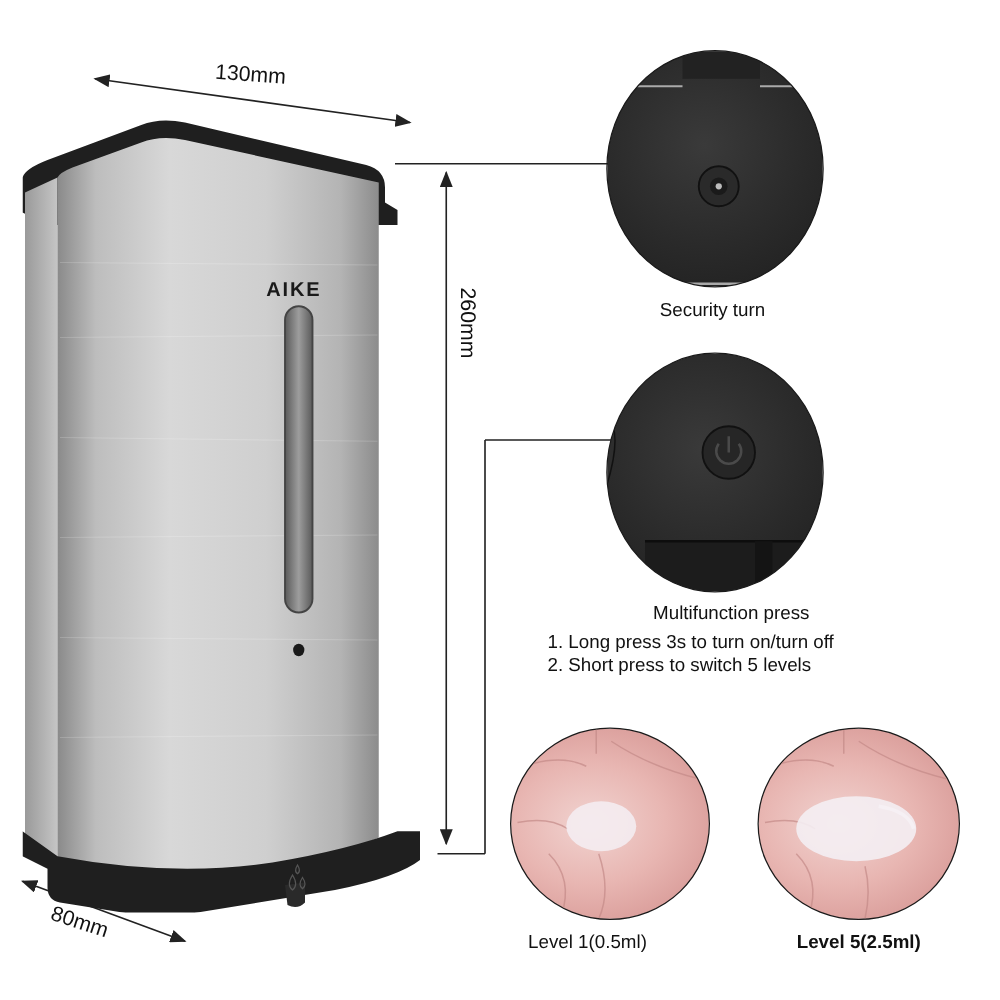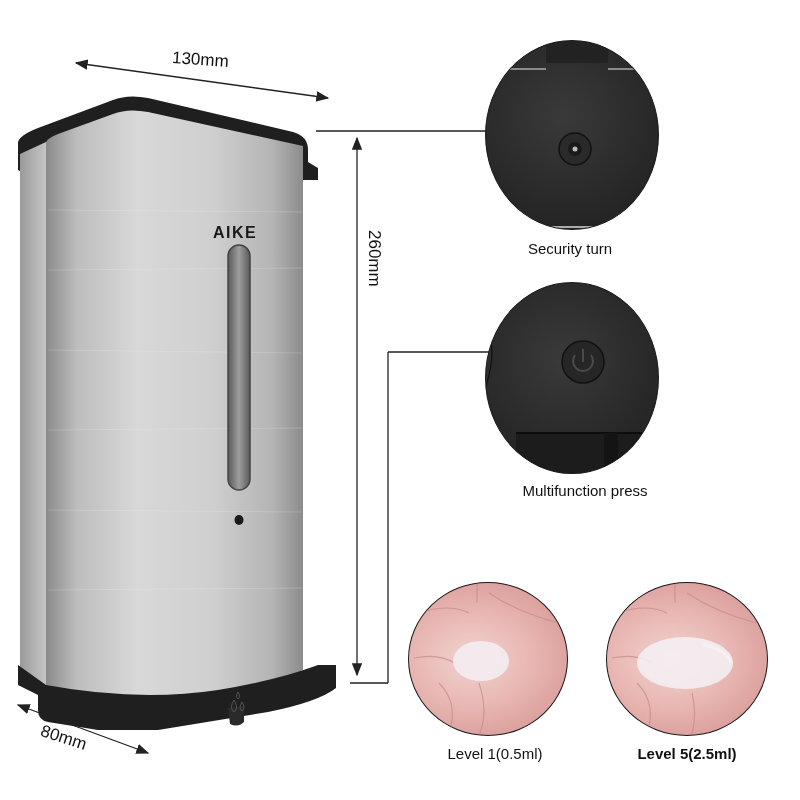--- a/index.html
+++ b/index.html
@@ -119,20 +119,22 @@
       <path d="M89,72 A10,10 0 1 0 105,72"></path>
       <line x1="97" y1="66" x2="97" y2="79"></line>
     </g>
     <rect x="30" y="150" width="142" height="40" fill="#1c1c1c"></rect>
     <line x1="30" y1="150" x2="172" y2="150" stroke="#0d0d0d" stroke-width="2"></line>
     <rect x="118" y="150" width="14" height="40" fill="#141414"></rect>
   </svg>
 </div>
 <div class="abs caption" style="left:480px;top:482px;width:210px;">Multifunction press</div>
 <div class="abs" style="left:438px;top:504px;font-size:15px;line-height:19px;color:#111;white-space:nowrap;">
+  <div>1. Long press 3s to turn on/turn off</div>
+  <div>2. Short press to switch 5 levels</div>
 </div>
 
 <div class="circle hand-circle" style="left:408px;top:582px;width:158px;height:152px;">
   <svg width="158" height="152">
     <g stroke="#c48a88" stroke-width="1.2" fill="none" opacity="0.7">
       <path d="M68,0 L68,20"></path>
         <path d="M10,30 Q40,20 60,30"></path>
         <path d="M5,75 Q30,70 45,80"></path>
       <path d="M80,10 Q110,30 150,40"></path>
         <path d="M70,100 Q80,130 70,152"></path>
@@ -148,14 +150,14 @@
         <path d="M10,30 Q40,20 60,30"></path>
         <path d="M5,75 Q30,70 45,80"></path>
       <path d="M80,10 Q110,30 150,40"></path>
         <path d="M85,110 Q90,130 85,152"></path>
         <path d="M30,100 Q50,120 40,150"></path>
     </g>
     <ellipse cx="78" cy="80" rx="48" ry="26" fill="#f4eef3" opacity="0.9"></ellipse>
     <path d="M96,62 Q120,66 124,80" stroke="#f6f0f4" stroke-width="3" fill="none"></path>
   </svg>
 </div>
-<div class="abs caption" style="left:420px;top:745px;width:150px;">Level 1(0.5ml)</div>
+<div class="abs caption" style="left:395px;top:745px;width:150px;">Level 1(0.5ml)</div>
 <div class="abs caption" style="left:612px;top:745px;width:150px;font-weight:bold;">Level 5(2.5ml)</div>
 
 </body></html>

